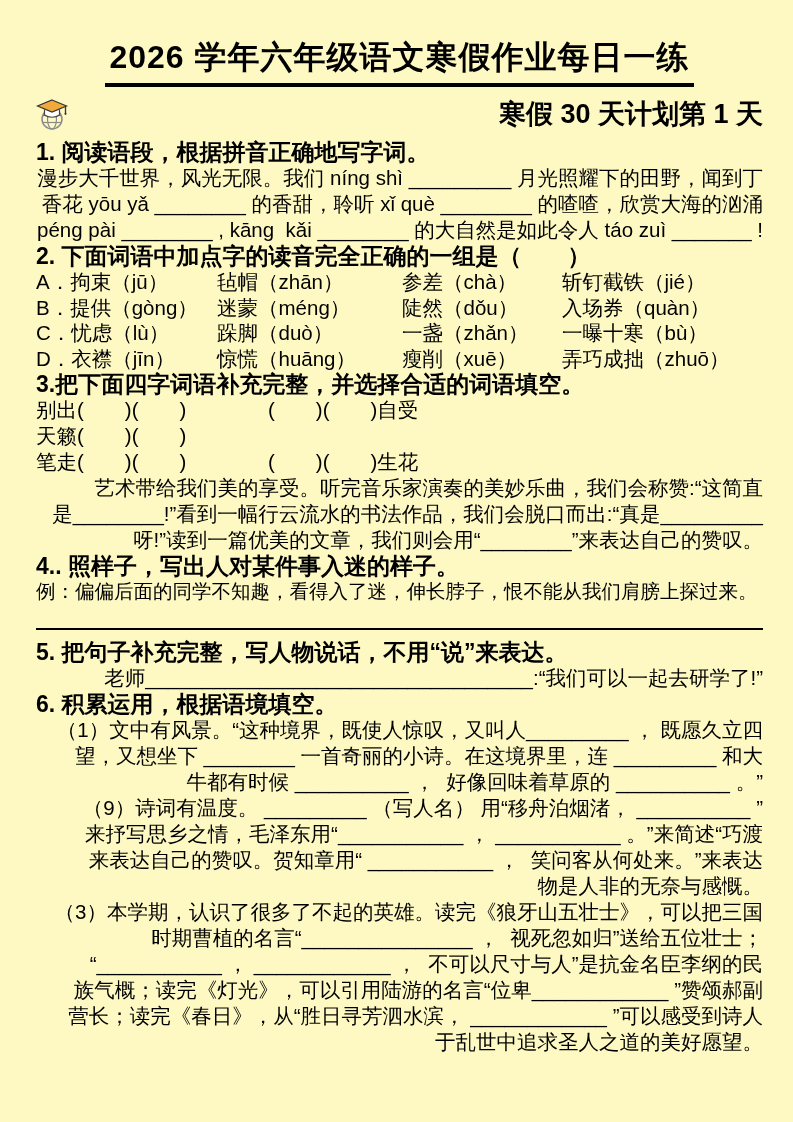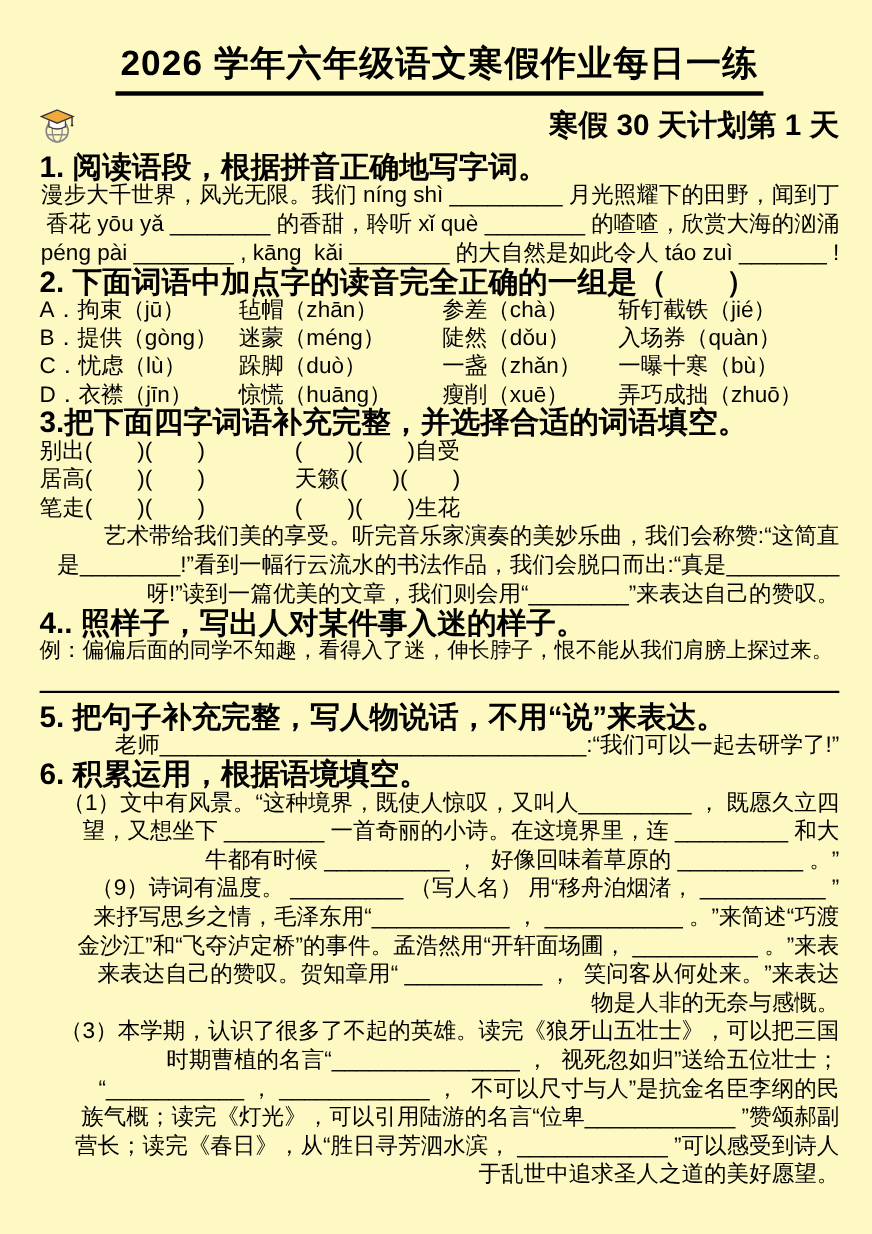--- a/index.html
+++ b/index.html
@@ -21,21 +21,21 @@
     padding:0 4px 3px 4px;
     letter-spacing:1px;
     white-space:nowrap;
   }
   .subtitle{
     display:flex;align-items:center;justify-content:space-between;
     font-size:27px;font-weight:700;
     margin:9px 0 7px 0;
   }
   .subtitle .icon{display:inline-flex;margin-right:2px;}
-  .qh{font-size:27px;font-weight:700;line-height:26px;white-space:pre;}
+  .qh{font-size:23px;font-weight:700;line-height:26px;white-space:pre;}
   .bl{font-size:20.5px;line-height:26px;white-space:pre;text-align:right;}
   .opt-row{
     display:grid;
     grid-template-columns:181px 185px 160px auto;
     font-size:20.5px;line-height:25.5px;
     white-space:pre;
   }
   .word-row{
     display:grid;
     grid-template-columns:232px auto;
@@ -108,21 +108,20 @@
     <span>瘦削（xuē）</span>
     <span>弄巧成拙（zhuō）</span>
   </div>
 
   <div class="qh">3.把下面四字词语补充完整，并选择合适的词语填空。</div>
   <div class="word-row">
     <span>别出(　　)(　　)</span>
     <span>(　　)(　　)自受</span>
   </div>
   <div class="word-row">
-    <span>居高(　　)(　　)</span>
     <span>天籁(　　)(　　)</span>
   </div>
   <div class="word-row">
     <span>笔走(　　)(　　)</span>
     <span>(　　)(　　)生花</span>
   </div>
   <div class="bl">艺术带给我们美的享受。听完音乐家演奏的美妙乐曲，我们会称赞:“这简直</div>
   <div class="bl">是________!”看到一幅行云流水的书法作品，我们会脱口而出:“真是_________</div>
   <div class="bl">呀!”读到一篇优美的文章，我们则会用“________”来表达自己的赞叹。</div>
 
@@ -132,21 +131,20 @@
 
   <div class="qh">5. 把句子补充完整，写人物说话，不用“说”来表达。</div>
   <div class="bl">老师__________________________________:“我们可以一起去研学了!”</div>
 
   <div class="qh">6. 积累运用，根据语境填空。</div>
   <div class="bl"> （1）文中有风景。“这种境界，既使人惊叹，又叫人_________ ， 既愿久立四</div>
   <div class="bl">望，又想坐下 ________ 一首奇丽的小诗。在这境界里，连 _________ 和大</div>
   <div class="bl">牛都有时候 __________ ，  好像回味着草原的 __________ 。”</div>
   <div class="bl"> （9）诗词有温度。 _________ （写人名） 用“移舟泊烟渚， __________ ”</div>
   <div class="bl">来抒写思乡之情，毛泽东用“___________ ， ___________ 。”来简述“巧渡</div>
-  <div class="bl">金沙江”和“飞夺泸定桥”的事件。孟浩然用“开轩面场圃， __________ 。”来表</div>
   <div class="bl">来表达自己的赞叹。贺知章用“ ___________ ，  笑问客从何处来。”来表达</div>
   <div class="bl">物是人非的无奈与感慨。</div>
   <div class="bl"> （3）本学期，认识了很多了不起的英雄。读完《狼牙山五壮士》，可以把三国</div>
   <div class="bl">时期曹植的名言“_______________ ，  视死忽如归”送给五位壮士；</div>
   <div class="bl">“___________ ， ____________ ，  不可以尺寸与人”是抗金名臣李纲的民</div>
   <div class="bl">族气概；读完《灯光》，可以引用陆游的名言“位卑____________ ”赞颂郝副</div>
   <div class="bl">营长；读完《春日》，从“胜日寻芳泗水滨， ____________ ”可以感受到诗人</div>
   <div class="bl">于乱世中追求圣人之道的美好愿望。</div>
 
 </div>

